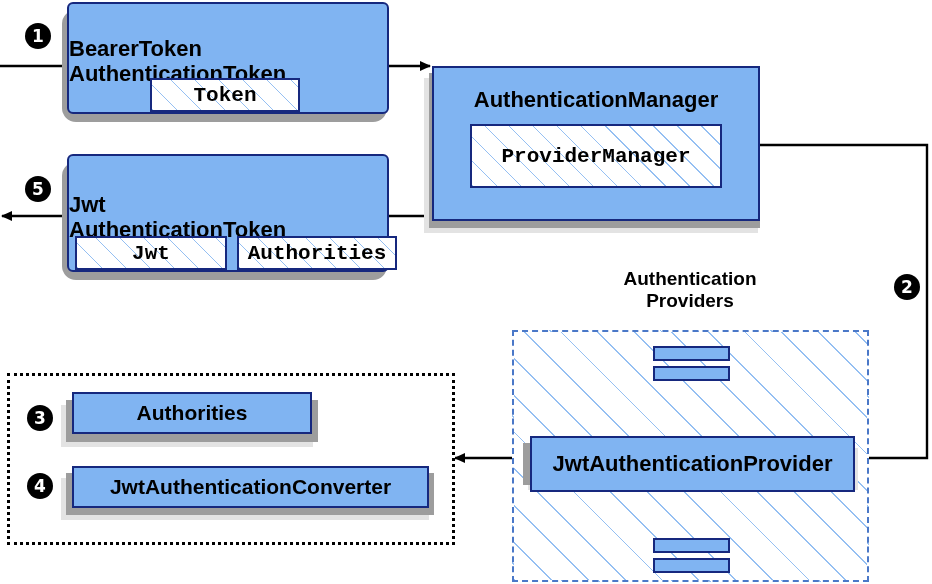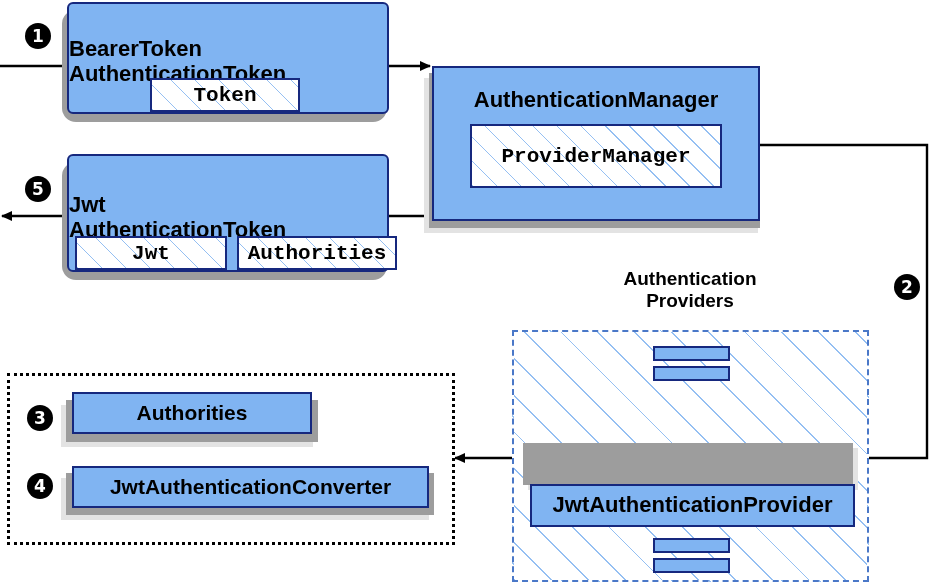--- a/index.html
+++ b/index.html
@@ -168,21 +168,21 @@
 
   <div class="providers-container" style="left:512px; top:330px; width:357px; height:252px;"></div>
 
   <div class="provider-bar" style="left:653px; top:346px; width:77px; height:15px;"></div>
   <div class="provider-bar" style="left:653px; top:366px; width:77px; height:15px;"></div>
   <div class="provider-bar" style="left:653px; top:538px; width:77px; height:15px;"></div>
   <div class="provider-bar" style="left:653px; top:558px; width:77px; height:15px;"></div>
 
   <div class="shadow-light" style="left:528px; top:448px; width:330px; height:42px;"></div>
   <div class="shadow-dark" style="left:523px; top:443px; width:330px; height:42px;"></div>
-  <div class="node" style="left:530px; top:436px; width:325px; height:43px; font-size:22px;margin-top:48px;">
+  <div class="node" style="left:530px; top:436px; width:325px; height:56px; font-size:22px;">
     <span>JwtAuthenticationProvider</span>
   </div>
 
   <div class="dotted-container" style="left:7px; top:373px; width:448px; height:172px;"></div>
 
   <div class="shadow-light" style="left:61px; top:405px; width:252px; height:42px;"></div>
   <div class="shadow-dark" style="left:66px; top:400px; width:252px; height:42px;"></div>
   <div class="node" style="left:72px; top:392px; width:240px; height:42px; font-size:21px;">
     <span>Authorities</span>
   </div>

